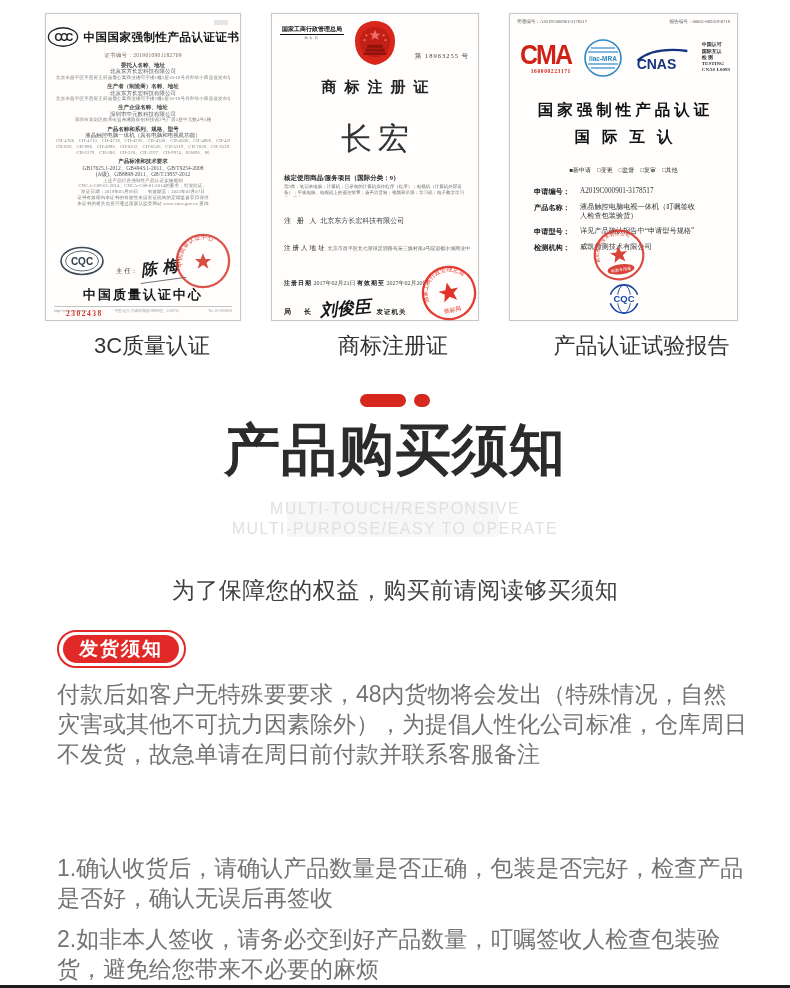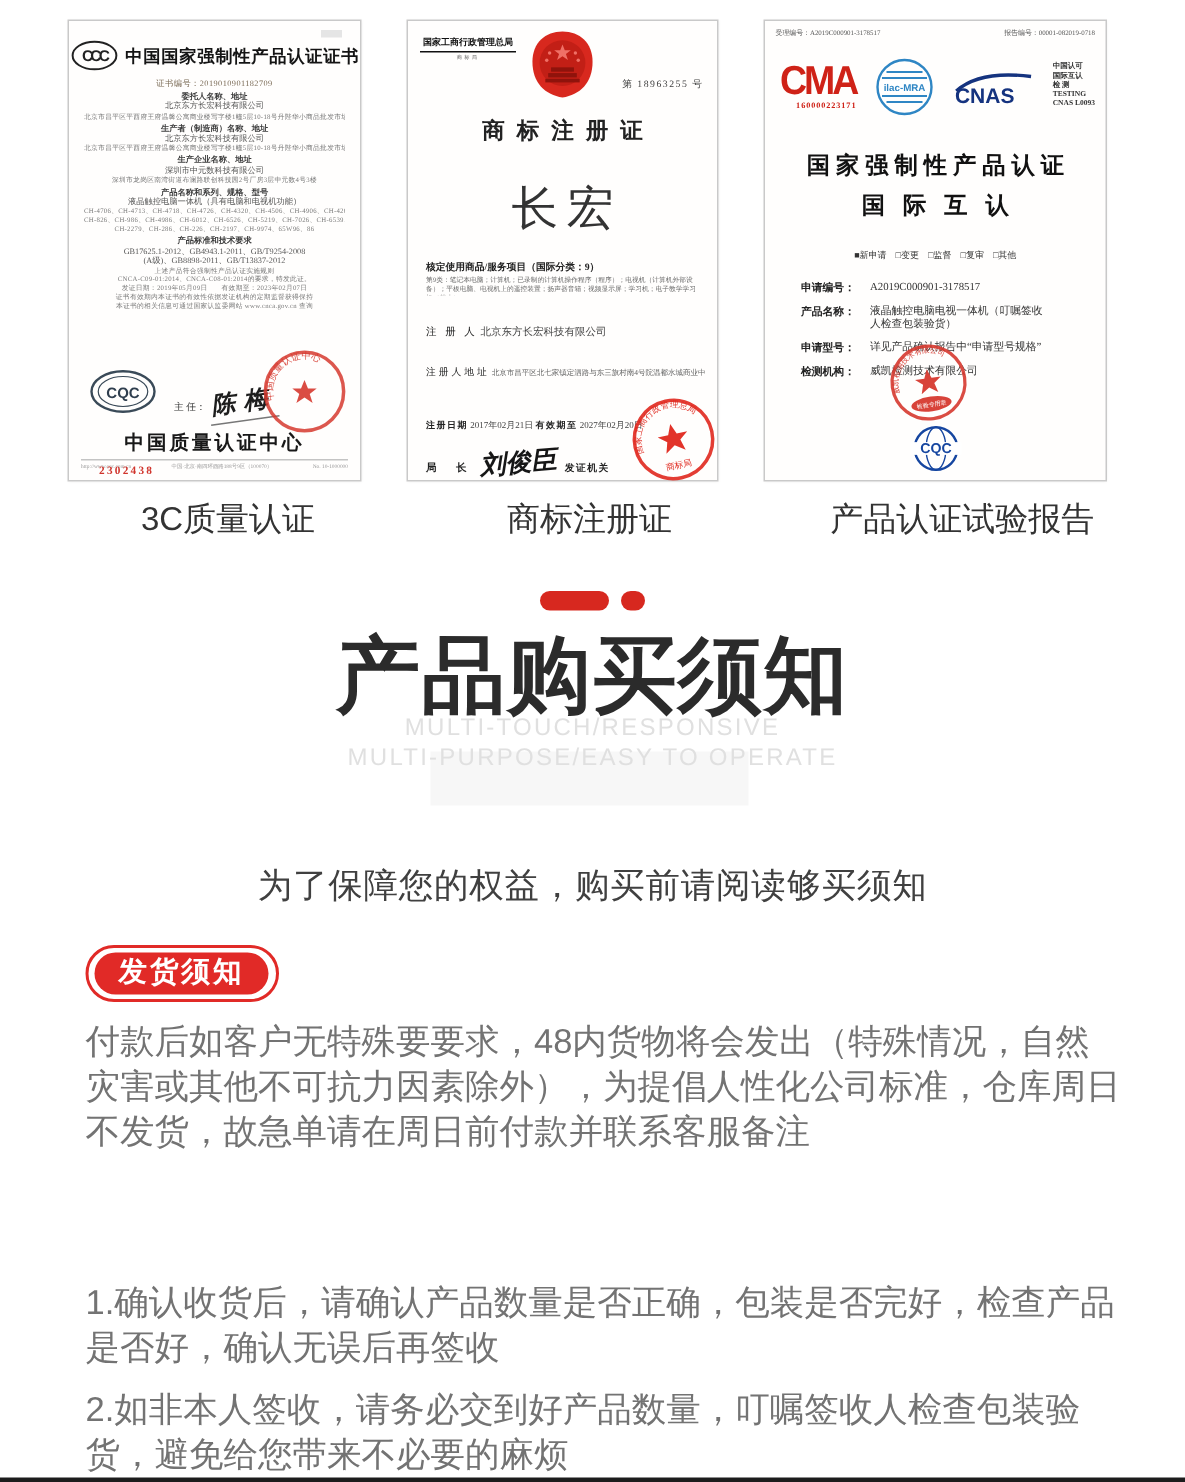--- a/index.html
+++ b/index.html
@@ -101,21 +101,21 @@
   .caption.w1{ width:214px; } .caption.w2{ width:208px; } .caption.w3{ width:229px; }
 
   
   .dashes { position:absolute; top:394px; left:0; width:100%; display:flex;
             justify-content:center; align-items:center; gap:8px; }
   .dash-long { width:46px; height:13px; border-radius:7px; background:#d7281f; }
   .dash-short { width:16px; height:13px; border-radius:7px; background:#d7281f; }
   .big-title { position:absolute; top:413px; width:100%; text-align:center;
                font-size:56px; font-weight:900; color:#2b2b2b; letter-spacing:1px; }
   .wm-band { position:absolute; top:501px; left:287px; width:212px; height:36px; background:#f7f7f7; }
-  .watermark { position:absolute; top:476px; width:100%; text-align:center;
+  .watermark { position:absolute; top:499px; width:100%; text-align:center;
                font-size:16px; line-height:20px; color:#e0e0e0; letter-spacing:1.5px; }
   .subtitle { position:absolute; top:575px; width:100%; text-align:center;
               font-size:23px; color:#404040; letter-spacing:0.5px; }
 
   
   .badge-wrap { position:absolute; left:57px; border:2px solid #e12a27; border-radius:19px;
                 padding:3px 5px 3px 4px; }
   .badge { display:inline-block; background:#e12a27; color:#fff; font-size:19px; font-weight:700;
            padding:4px 16px 5px; border-radius:15px; letter-spacing:2px; line-height:1; }
   .badge1 { top:630px; } .badge2 { top:801px; }

